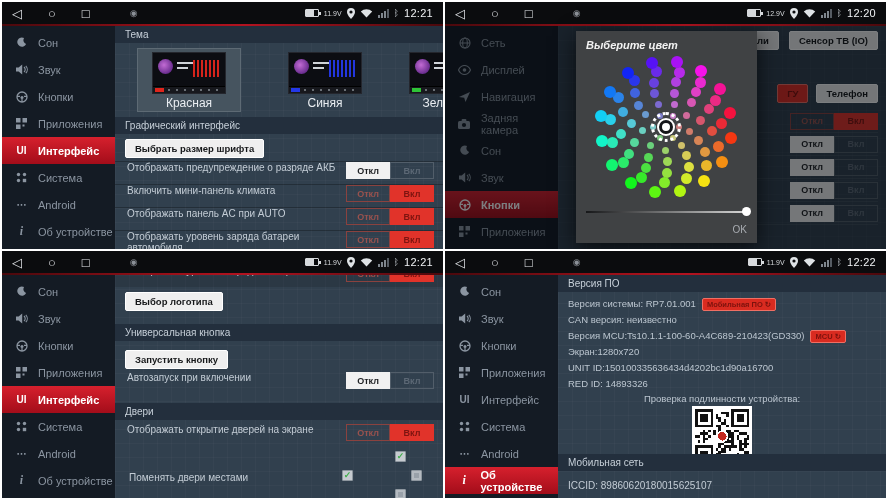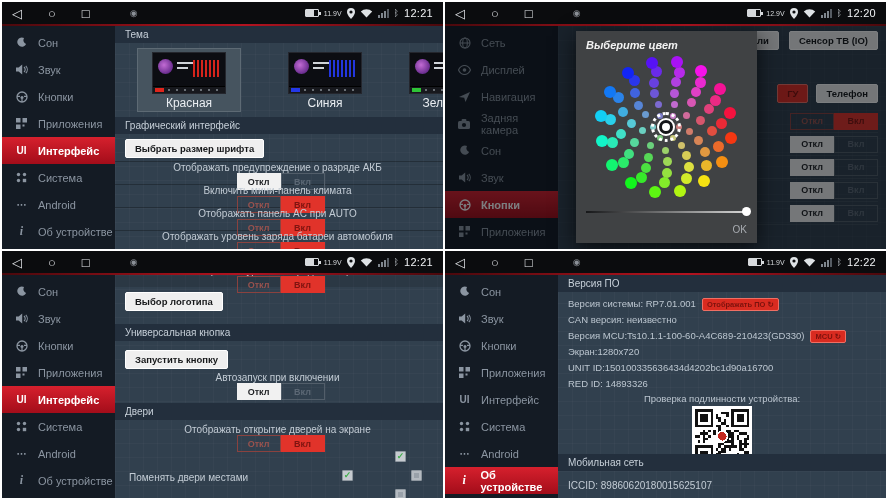--- a/index.html
+++ b/index.html
@@ -32,21 +32,21 @@
   .txt-icon { font-weight:bold; font-size:10px; }
   .info-i { font-style:italic; font-family:"Liberation Serif", serif; font-weight:bold; font-size:12px; }
 
   .main { flex:1; position:relative; overflow:hidden; background:#31404e;
     background-image:linear-gradient(rgba(255,255,255,.025) 1px, transparent 1px), linear-gradient(90deg, rgba(255,255,255,.025) 1px, transparent 1px);
     background-size:14px 14px; }
   .sec-h { height:17px; line-height:17px; background:#232f3d; color:#c7d0d9; font-size:10px; padding-left:10px; }
   .btnrow { padding:4px 10px 3px; }
   .btn { display:inline-block; background:#efefef; color:#16181a; font-size:9.5px; font-weight:bold; padding:3px 9px; border-radius:2px; border:1px solid #ffffff; cursor:pointer; white-space:nowrap; }
   .btn-red { background:#df2d24; color:#7e100c; border-color:#ef6f64; }
-  .row { height:23px; display:flex; align-items:center; padding:0 9px 0 12px; border-top:1px solid rgba(0,0,0,.28); font-size:10px; color:#c3ccd5;flex-direction:column; }
+  .row { height:23px; display:flex; padding:0 9px 0 12px; border-top:1px solid rgba(0,0,0,.28); font-size:10px; color:#c3ccd5; }
   .row .lbl { flex:1; padding-right:6px; }
 
   .toggle { display:flex; width:88px; height:17px; flex:none; }
   .seg { flex:1; display:flex; align-items:center; justify-content:center; font-size:9px; font-weight:bold; border:1px solid transparent; cursor:pointer; }
   .t-off .seg-off { background:#f1f1f1; color:#1d1f22; border-color:#f1f1f1; }
   .t-off .seg-on  { color:#5c6875; border-color:#525e6a; }
   .t-on  .seg-off { color:#99524e; border-color:#8a423f; }
   .t-on  .seg-on  { background:#e1332a; color:#7e1410; border-color:#e1332a; }
 
   
@@ -751,21 +751,21 @@
               <span class="info-i">i</span>
             </span>
             <span>Об устройстве</span>
           </div>
         </div>
       <div class="main">
         <div class="sec-h">Версия ПО</div>
         <div id="q4-rows" style="padding-top:4px;">
             <div class="info-row">
               <span>Версия системы: RP7.01.001</span>
-              <span class="badge">Отображать ПО ↻</span>
+              <span class="badge">Мобильная ПО ↻</span>
             </div>
             <div class="info-row">
               <span>CAN версия: неизвестно</span>
             </div>
             <div class="info-row">
               <span>Версия MCU:Ts10.1.1-100-60-A4C689-210423(GD330)</span>
               <span class="badge">MCU ↻</span>
             </div>
             <div class="info-row">
               <span>Экран:1280x720</span>

